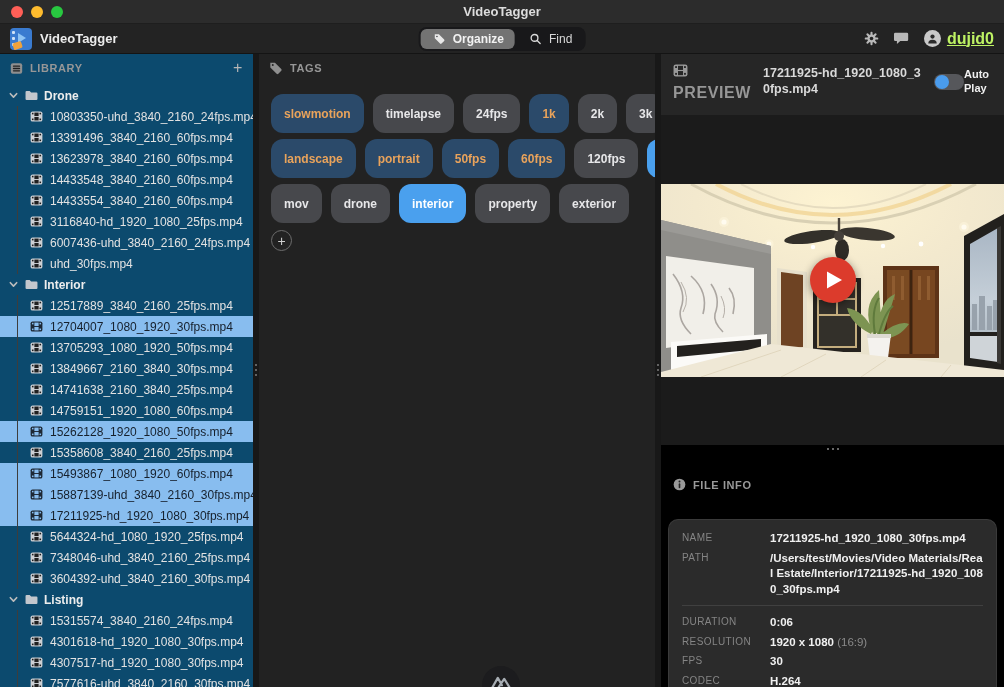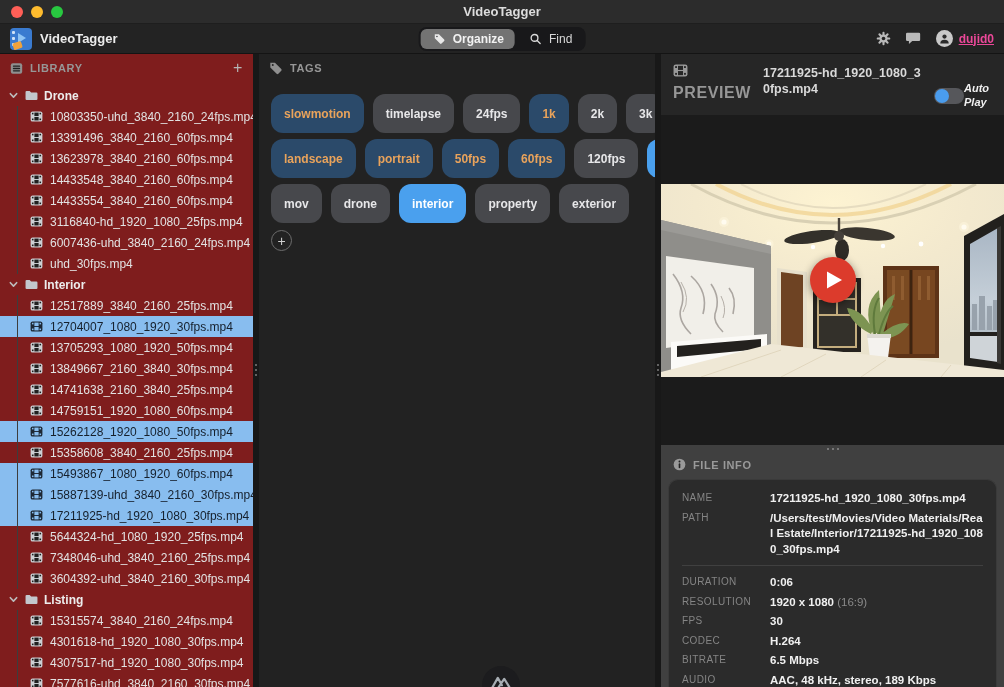--- a/index.html
+++ b/index.html
@@ -35,32 +35,32 @@
   .app-icon .mini-tag { position:absolute; left:3px; bottom:1px; width:9px; height:7px; background:#f0a23c; border-radius:2px 2px 2px 1px; transform:rotate(-18deg); }
   .app-name { color:#ececec; font-size:13px; font-weight:bold; }
   .seg-wrap { position:absolute; left:50%; transform:translateX(-50%); top:3px; }
   .segmented { background:#18181a; border-radius:8px; padding:2px; display:flex; gap:2px; }
   .seg { display:flex; align-items:center; gap:5px; padding:0 11px; height:20px; border-radius:6px; color:#d8d8d8; font-size:12px; cursor:default; }
   .seg.active { background:#737373; color:#f2f2f2; font-weight:bold; }
   .toolbar-right { margin-left:auto; display:flex; align-items:center; gap:14px; }
   .tb-icon { width:16px; height:16px; display:flex; align-items:center; justify-content:center; color:#b9b9b9; }
   .avatar-wrap { display:flex; align-items:center; gap:6px; }
   .avatar { width:17px; height:17px; border-radius:50%; background:#c9c9c9; display:flex; align-items:center; justify-content:center; }
-  .username { color:#ec4899; font-size:12px; font-weight:bold; text-decoration:underline; }
+  .username { color:#bef264; font-size:16px; font-weight:bold; text-decoration:underline; }
 
   
   .main { flex:1; display:flex; min-height:0; }
   .panel-header {
     height:28px; flex:0 0 auto; display:flex; align-items:center; gap:7px; padding:0 10px;
     color:#979797; font-size:11px; font-weight:bold; letter-spacing:0.6px;
   }
   .panel-header .ph-icon { color:#8f8f8f; display:flex; }
 
   
-  .library { width:253px; flex:0 0 auto; background:#7f1d1d; display:flex; flex-direction:column; overflow:hidden; }
+  .library { width:253px; flex:0 0 auto; background:#0c4a6e; display:flex; flex-direction:column; overflow:hidden; }
   .lib-add { margin-left:auto; color:#b5b5b5; font-size:16px; font-weight:normal; line-height:1; cursor:default; }
   .lib-list { flex:1; overflow:hidden; padding-top:3px; }
   .lib-row { height:21px; display:flex; align-items:center; font-size:12px; color:#e2e2e2; white-space:nowrap; position:relative; }
   .lib-row.folder { padding-left:9px; gap:6px; font-weight:bold; color:#ededed; }
   .lib-row.folder .chev { color:#bcbcbc; display:flex; width:10px; }
   .lib-row.folder .fold-ic { color:#c3c7cd; display:flex; }
   .lib-row.file { padding-left:30px; gap:7px; }
   .lib-row.file .guide { position:absolute; left:17px; top:0; bottom:0; width:1px; background:#3d3d3d; }
   .lib-row.file .film-ic { color:#cdd0d4; display:flex; flex:0 0 auto; }
   .lib-row.file.selected { background:#88bdef; color:#16202c; }
@@ -84,34 +84,34 @@
   .tag-add { margin:7px 0 0 12px; width:21px; height:21px; border-radius:50%; border:1px solid #6d6d6d; color:#cfcfcf;
     display:flex; align-items:center; justify-content:center; font-size:14px; line-height:1; cursor:default; }
 
   
   .preview-panel { width:343px; flex:0 0 auto; background:#232323; display:flex; flex-direction:column; overflow:hidden; }
   .preview-header { height:61px; flex:0 0 auto; background:#262626; display:flex; align-items:flex-start; padding:9px 10px 0 12px; gap:12px; }
   .pv-label { display:flex; flex-direction:column; gap:3px; color:#979797; }
   .pv-label .ph-icon { color:#9a9a9a; }
   .pv-label .t { font-size:16px; font-weight:bold; letter-spacing:0.6px; }
   .pv-filename { flex:1; color:#d9d9d9; font-size:12.5px; font-weight:bold; line-height:1.3; word-break:break-all; max-width:205px; margin-top:2px; }
-  .autoplay { margin-left:auto; display:flex; align-items:center; margin-top:19px;font-style:italic; }
+  .autoplay { margin-left:auto; display:flex; align-items:center; margin-top:5px; }
   .toggle { width:30px; height:16px; border-radius:8px; background:#56575b; position:relative; flex:0 0 auto; cursor:default; }
   .toggle .knob { position:absolute; left:1px; top:1px; width:14px; height:14px; border-radius:50%; background:#4a9ced; }
   .autoplay-label { color:#f0f0f0; font-size:11px; font-weight:bold; width:30px; line-height:1.25; }
 
   
   .player { height:330px; flex:0 0 auto; background:#1b1b1b; display:flex; align-items:center; justify-content:center; position:relative; }
   .video-frame { width:343px; height:193px; position:relative; overflow:hidden; }
   .play-btn { position:absolute; left:50%; top:50%; transform:translate(-50%,-50%); width:46px; height:46px; border-radius:50%;
     background:#dc3b2c; display:flex; align-items:center; justify-content:center; box-shadow:0 2px 8px rgba(0,0,0,.45); cursor:pointer; }
   .play-btn svg { margin-left:3px; }
 
   
-  .fileinfo-section { flex:1; background:#404040; display:flex; flex-direction:column; min-height:0; }
+  .fileinfo-section { flex:1; background:#000000; display:flex; flex-direction:column; min-height:0;gap:20px; }
   .hgrip { height:8px; display:flex; align-items:center; justify-content:center; gap:3px; cursor:row-resize; }
   .hgrip i { width:2px; height:2px; border-radius:50%; background:#8a8a8a; display:block; }
   .fi-header { height:24px; display:flex; align-items:center; gap:7px; padding:0 12px; color:#9a9a9a; font-size:11px; font-weight:bold; letter-spacing:0.6px; }
   .fi-box { flex:1; margin:2px 7px 0 7px; background:#2b2b2b; border:1px solid #3a3a3a; border-bottom:none;
     border-radius:10px 10px 0 0; padding:11px 13px; overflow:hidden; }
   .fi-row { display:flex; margin-bottom:4px; }
   .fi-label { width:88px; flex:0 0 auto; color:#858585; font-size:10px; letter-spacing:0.4px; padding-top:1px; }
   .fi-value { color:#f0f0f0; font-size:11.5px; font-weight:bold; line-height:1.35; word-break:break-all; }
   .fi-suffix { color:#8a8a8a; font-weight:normal; }
   .fi-divider { height:1px; background:#404040; margin:8px 0 9px 0; }

